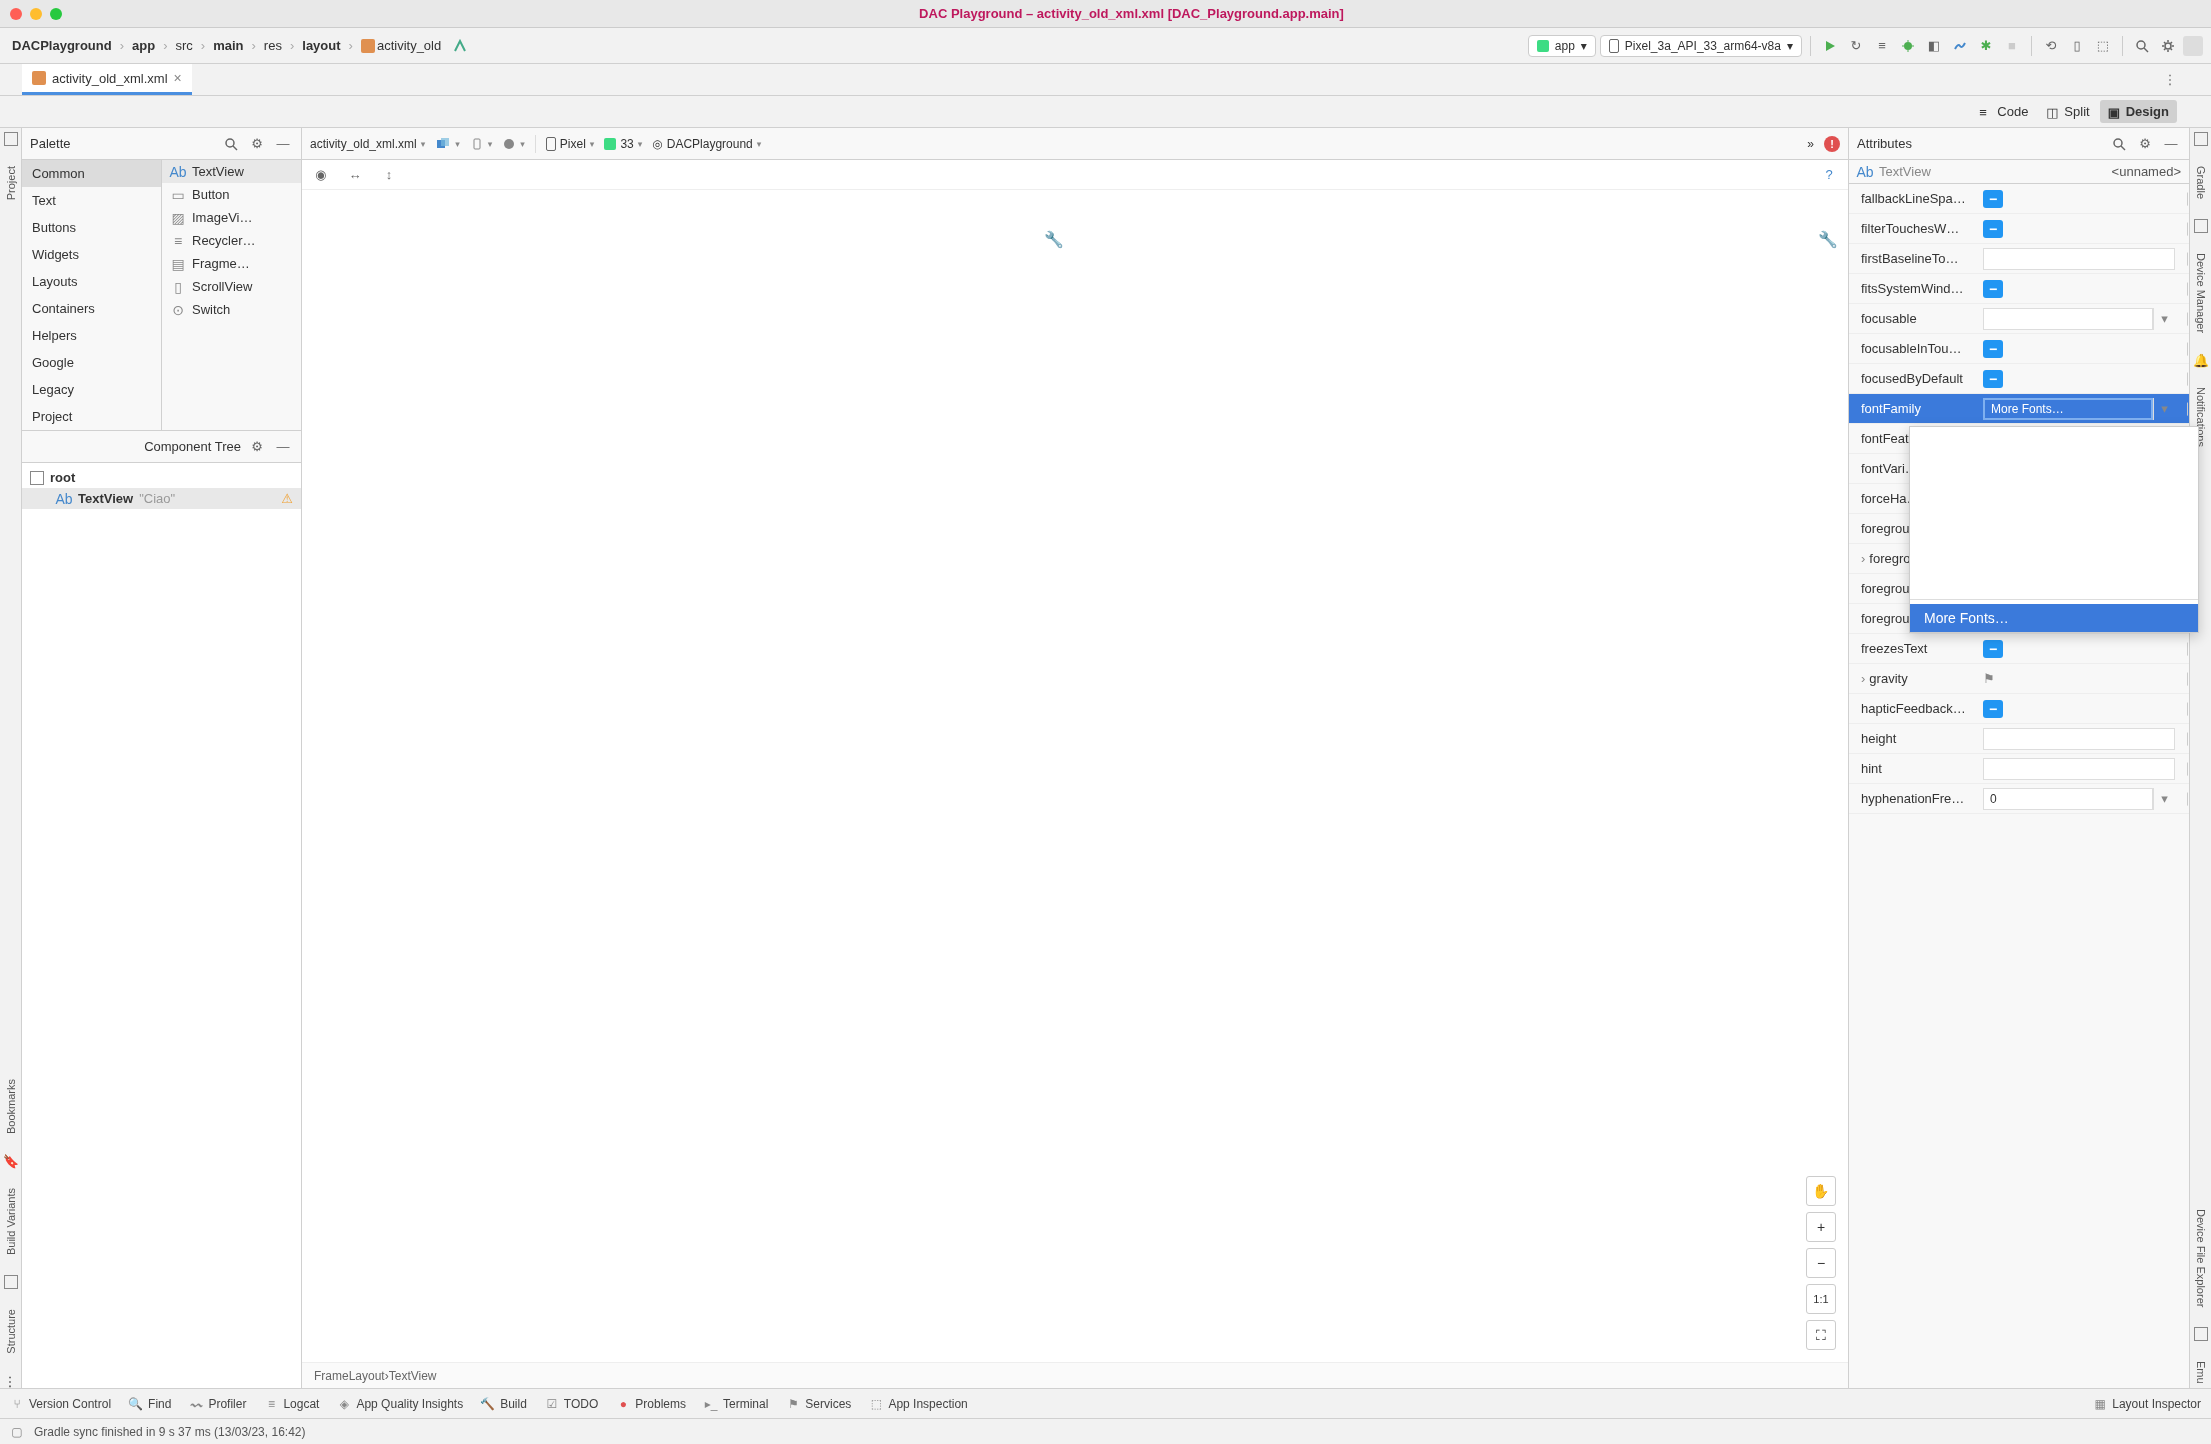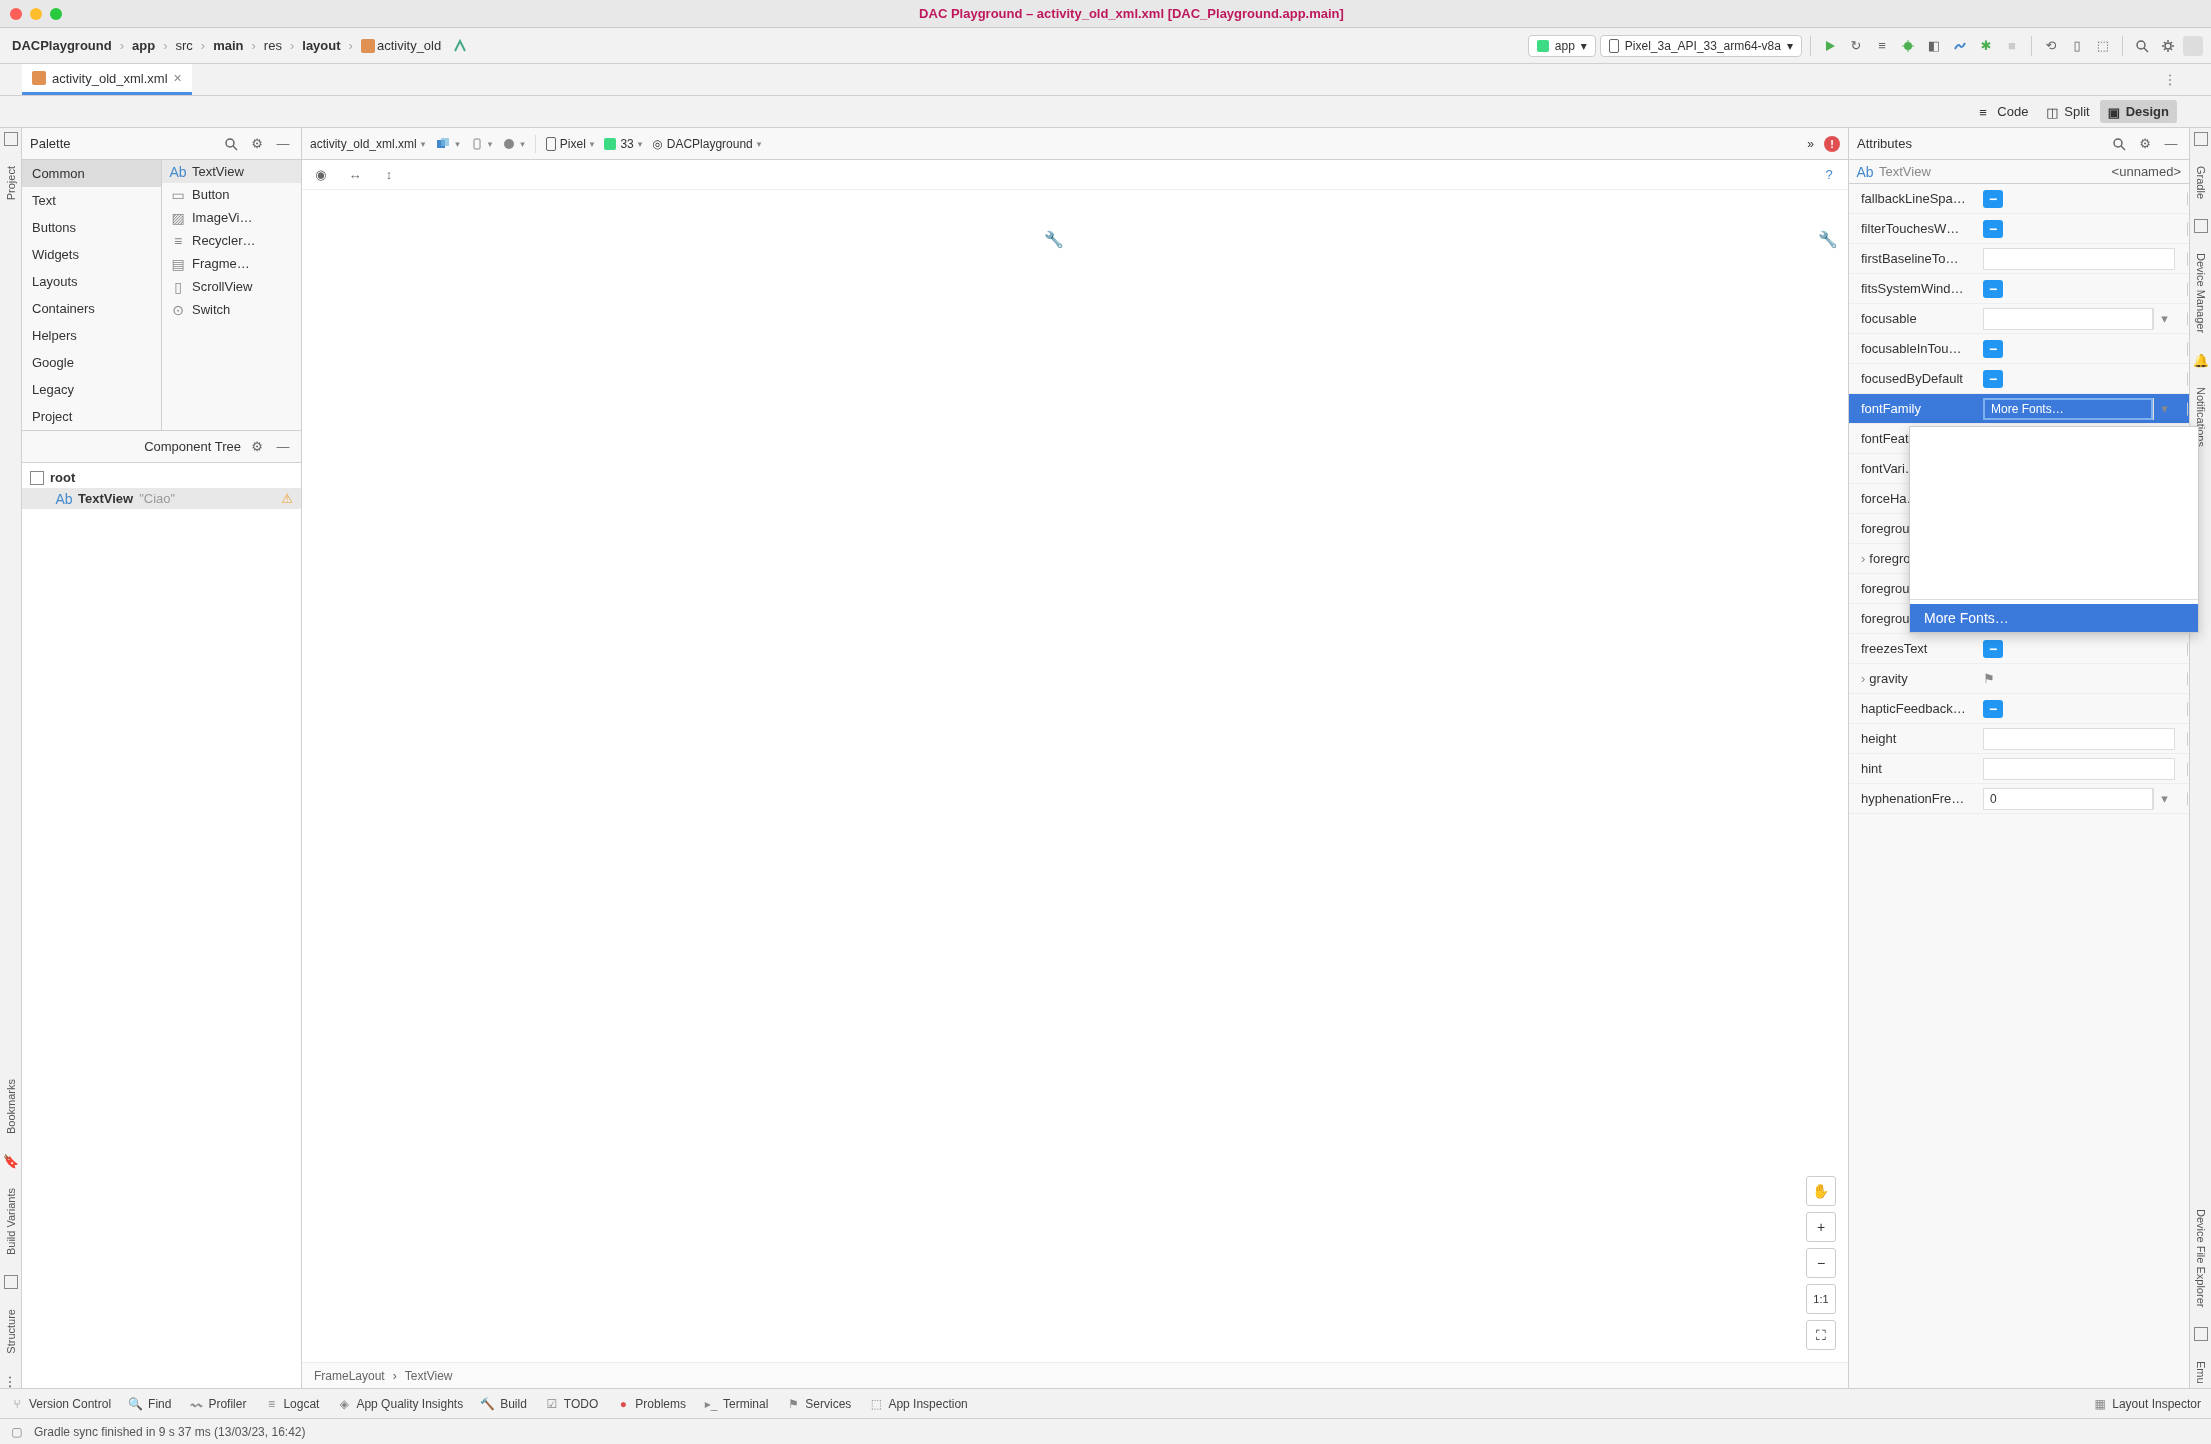--- a/index.html
+++ b/index.html
@@ -80,21 +80,21 @@
   .design-toolbar { height: 32px; display: flex; align-items: center; padding: 0 8px; gap: 10px; border-bottom: 1px solid #d0d0d0; background: #f8f8f8; font-size: 12px; }
   .dt-item { display: flex; align-items: center; gap: 4px; cursor: pointer; }
   .dt-chevron { font-size: 9px; color: #888; }
   .dt-spacer { flex: 1; }
   .dt-error { width: 16px; height: 16px; background: #e05050; border-radius: 50%; color: #fff; display: flex; align-items: center; justify-content: center; font-weight: bold; font-size: 11px; }
   .design-subtoolbar { height: 30px; display: flex; align-items: center; padding: 0 8px; gap: 12px; border-bottom: 1px solid #eee; }
   .design-canvas { flex: 1; background: #fff; position: relative; }
   .canvas-wrench { position: absolute; color: #888; font-size: 16px; }
   .zoom-controls { position: absolute; right: 12px; bottom: 12px; display: flex; flex-direction: column; gap: 6px; }
   .zoom-btn { width: 30px; height: 30px; background: #fff; border: 1px solid #ccc; border-radius: 3px; display: flex; align-items: center; justify-content: center; cursor: pointer; font-size: 14px; }
-  .design-breadcrumb { height: 26px; display: flex; align-items: center; padding: 0 12px; gap: 8px; border-top: 1px solid #eee; background: #fafafa; color: #666; font-size: 12px; }
+  .design-breadcrumb { height: 26px; display: flex; align-items: center; padding: 0 12px; border-top: 1px solid #eee; background: #fafafa; color: #666; font-size: 12px; }
 
   
   .attrs-panel { width: 340px; display: flex; flex-direction: column; background: #f8f8f8; justify-content: center; }
   .attr-type-row { display: flex; align-items: center; padding: 4px 8px; border-bottom: 1px solid #d0d0d0; }
   .attr-type-label { color: #888; }
   .attr-unnamed { margin-left: auto; color: #555; }
   .attr-list { flex: 1; overflow: visible; position: relative; }
   .attr-row { display: flex; align-items: center; height: 30px; border-bottom: 1px solid #eee; }
   .attr-name { width: 130px; padding-left: 12px; font-size: 13px; overflow: hidden; text-overflow: ellipsis; white-space: nowrap; }
   .attr-name.has-expand::before { content: "›"; display: inline-block; margin-right: 4px; color: #888; }

